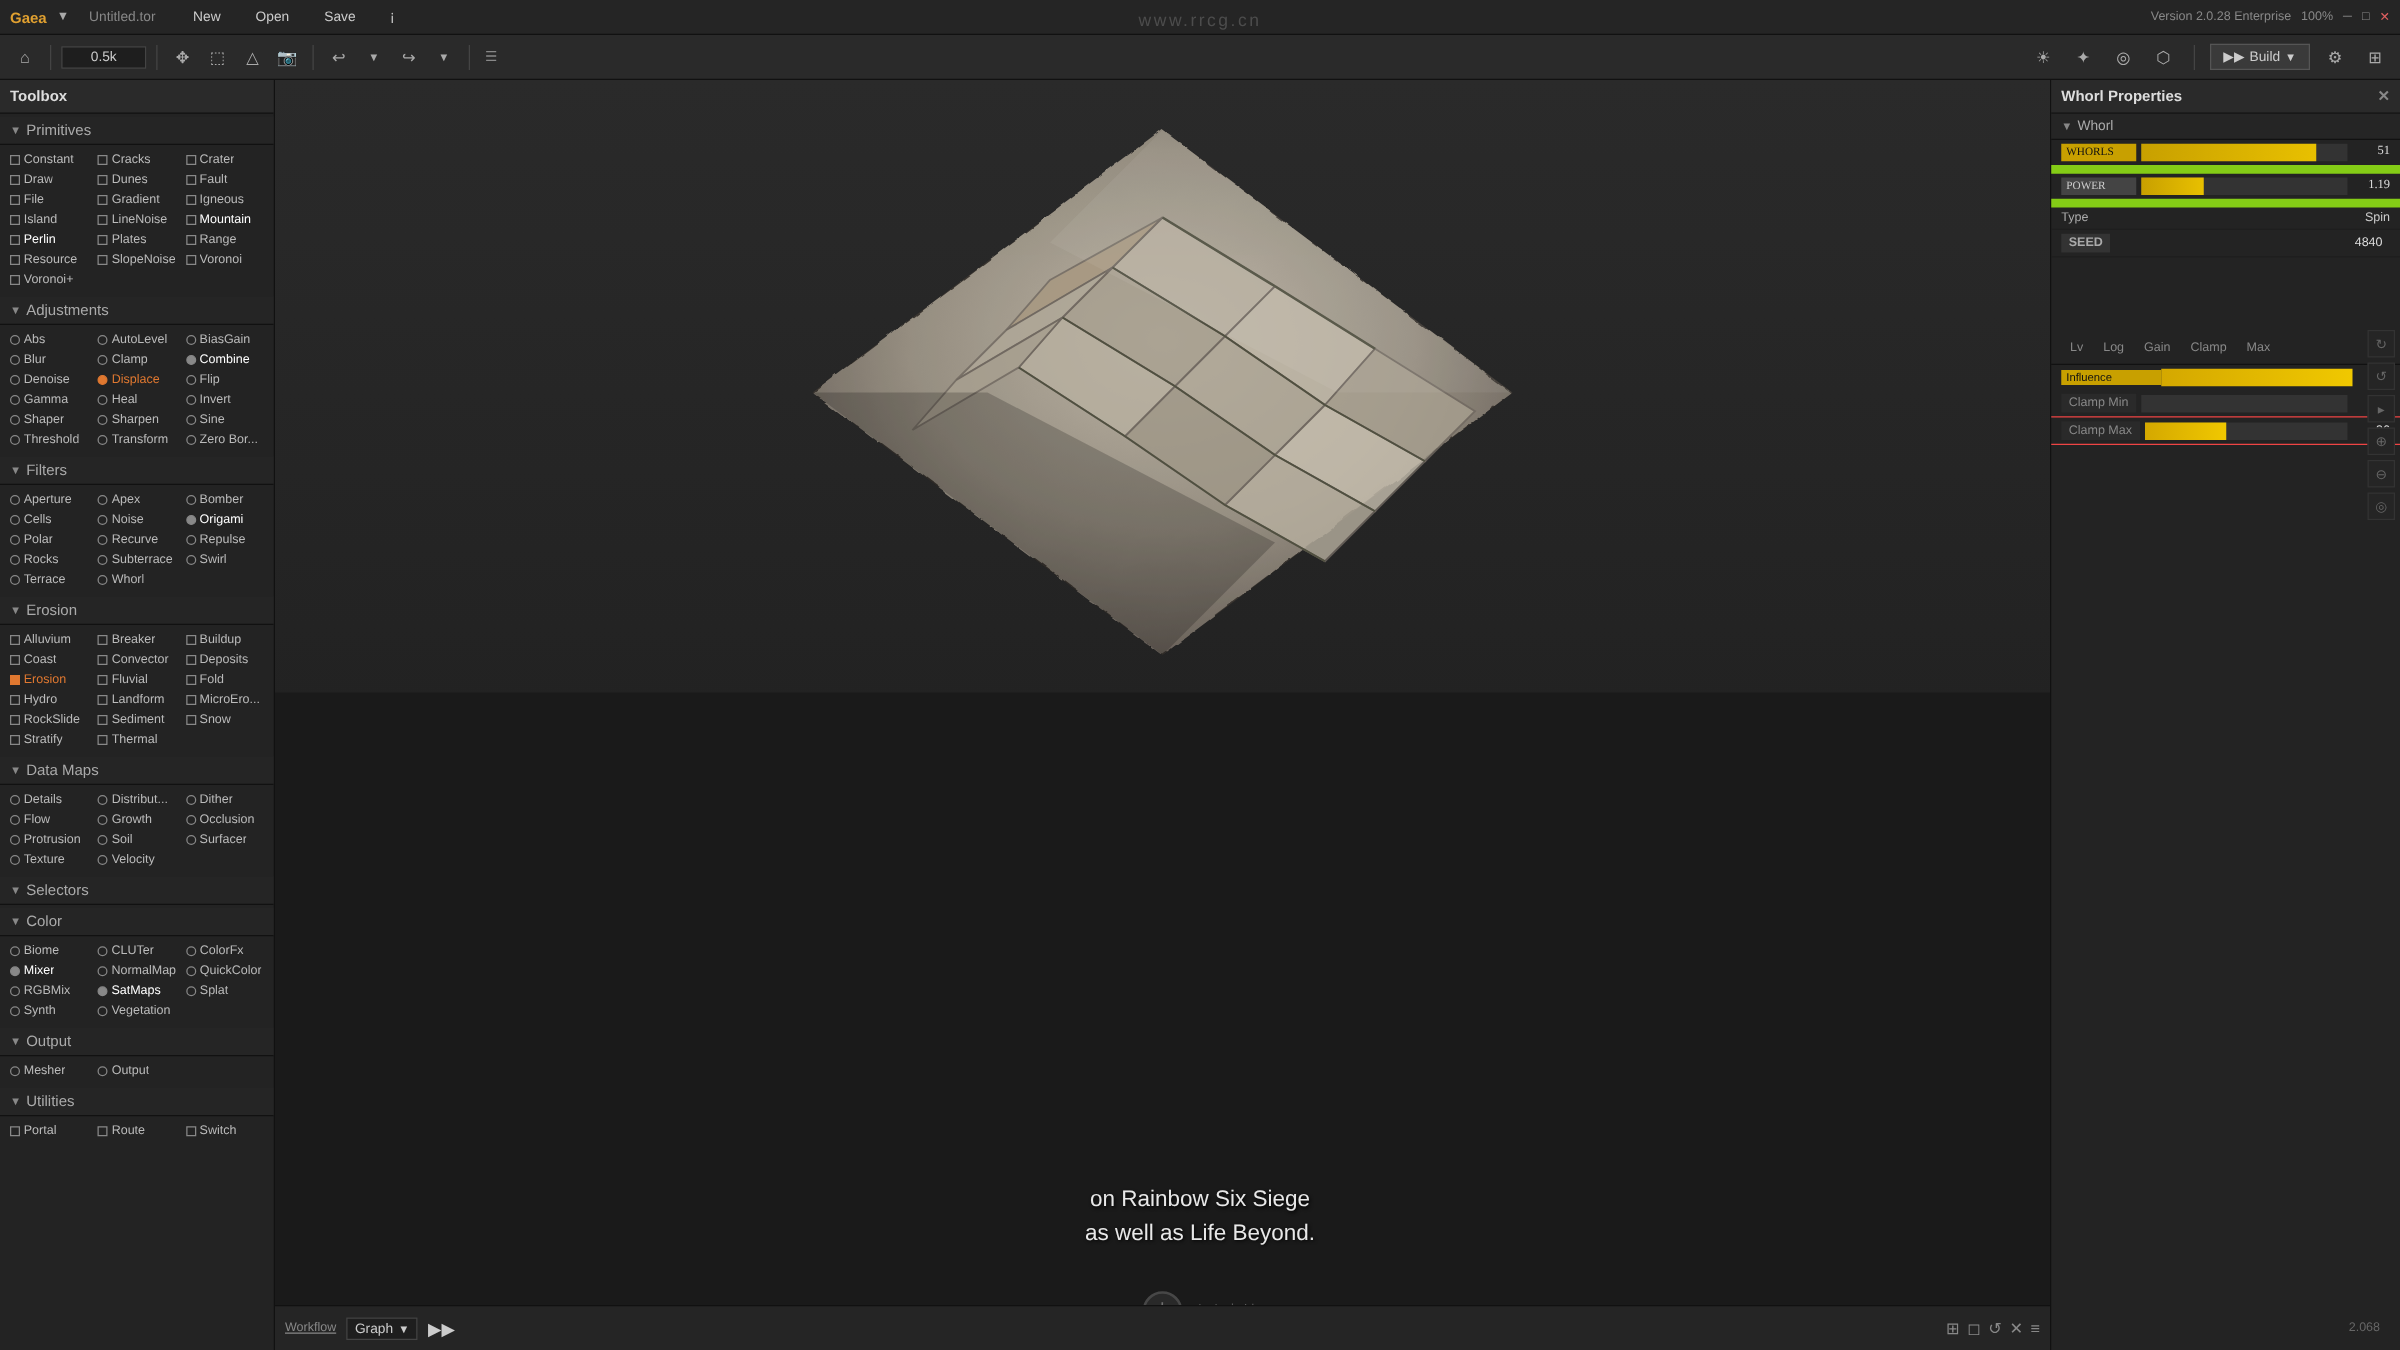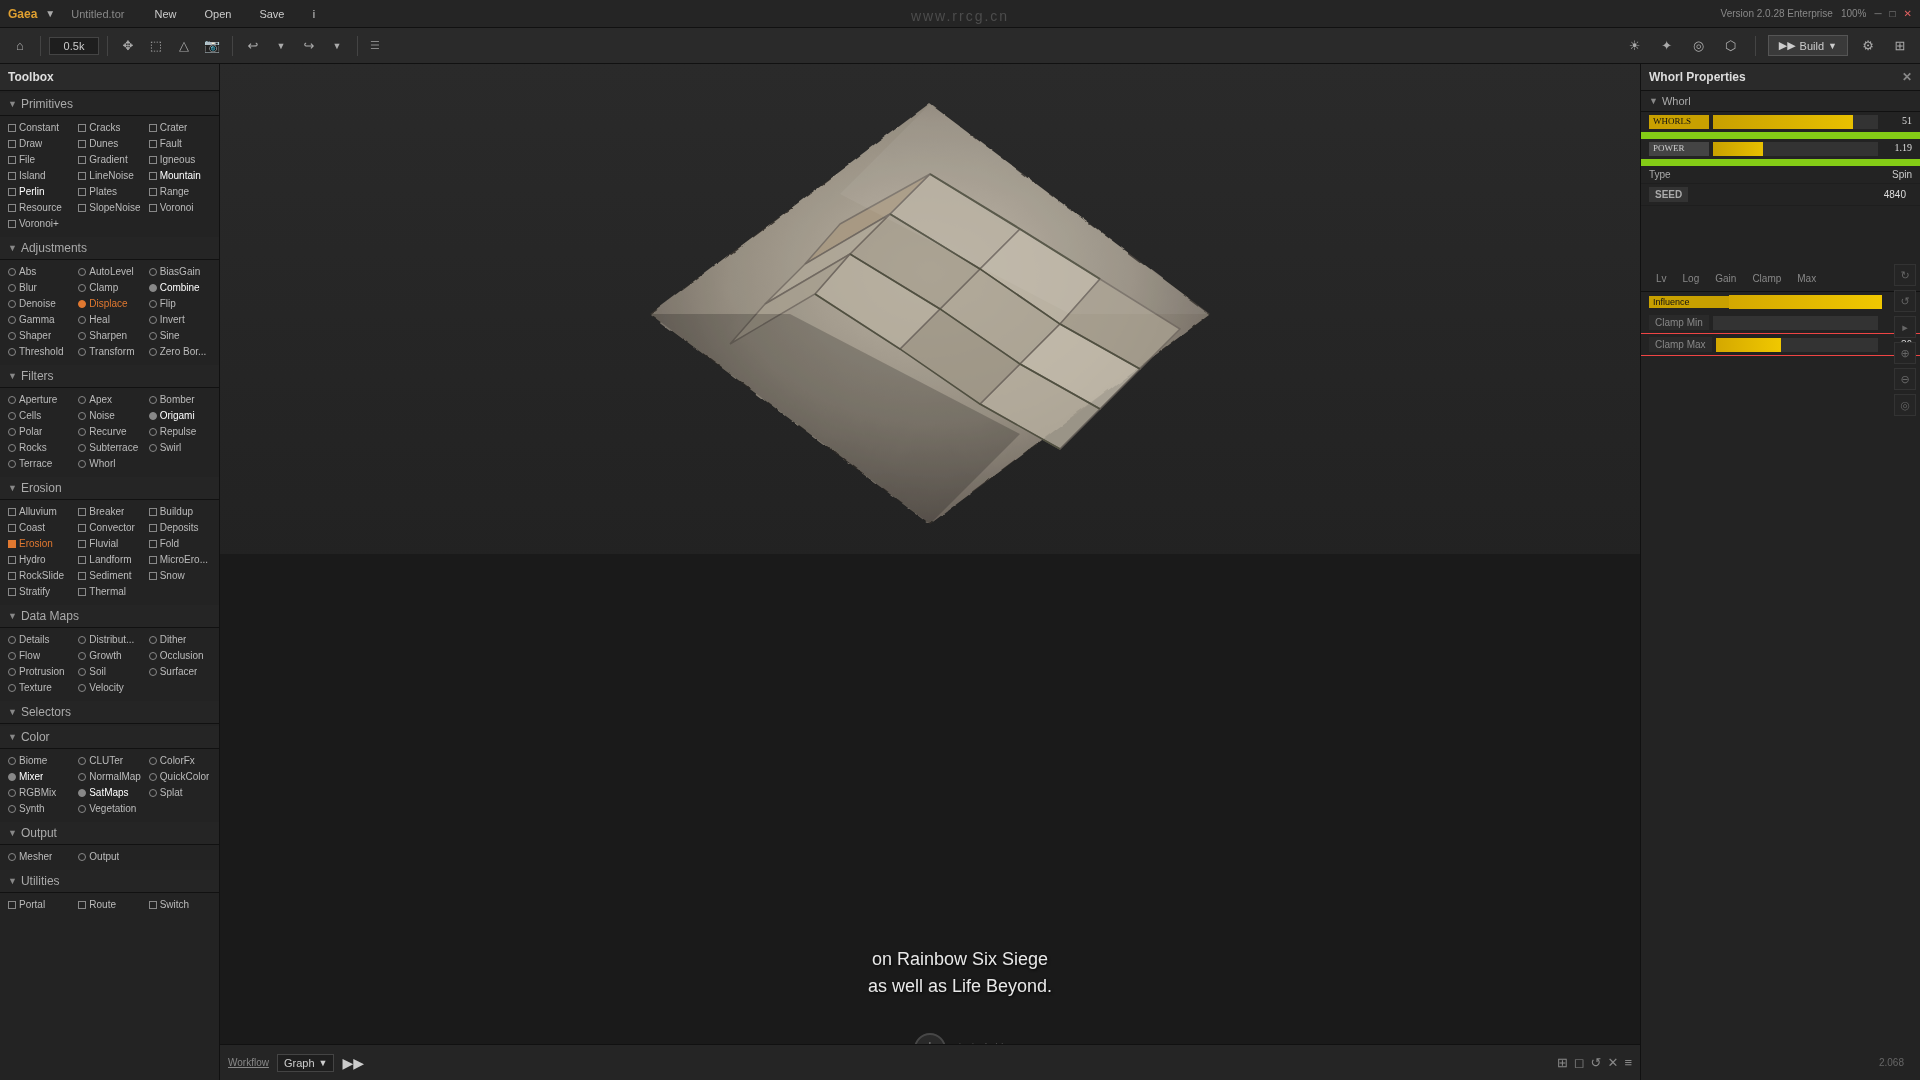--- a/index.html
+++ b/index.html
@@ -104,21 +104,21 @@
       height: 20px;
       background: #444;
       margin: 0 4px;
     }
     .toolbar-value {
       background: #1e1e1e;
       border: 1px solid #444;
       color: #ccc;
       font-size: 11px;
       padding: 2px 6px;
-      width: 50px;
+      width: 68px;
       text-align: center;
     }
     .toolbar-right {
       margin-left: auto;
       display: flex;
       align-items: center;
       gap: 8px;
     }
     .build-btn {
       background: #3a3a3a;

